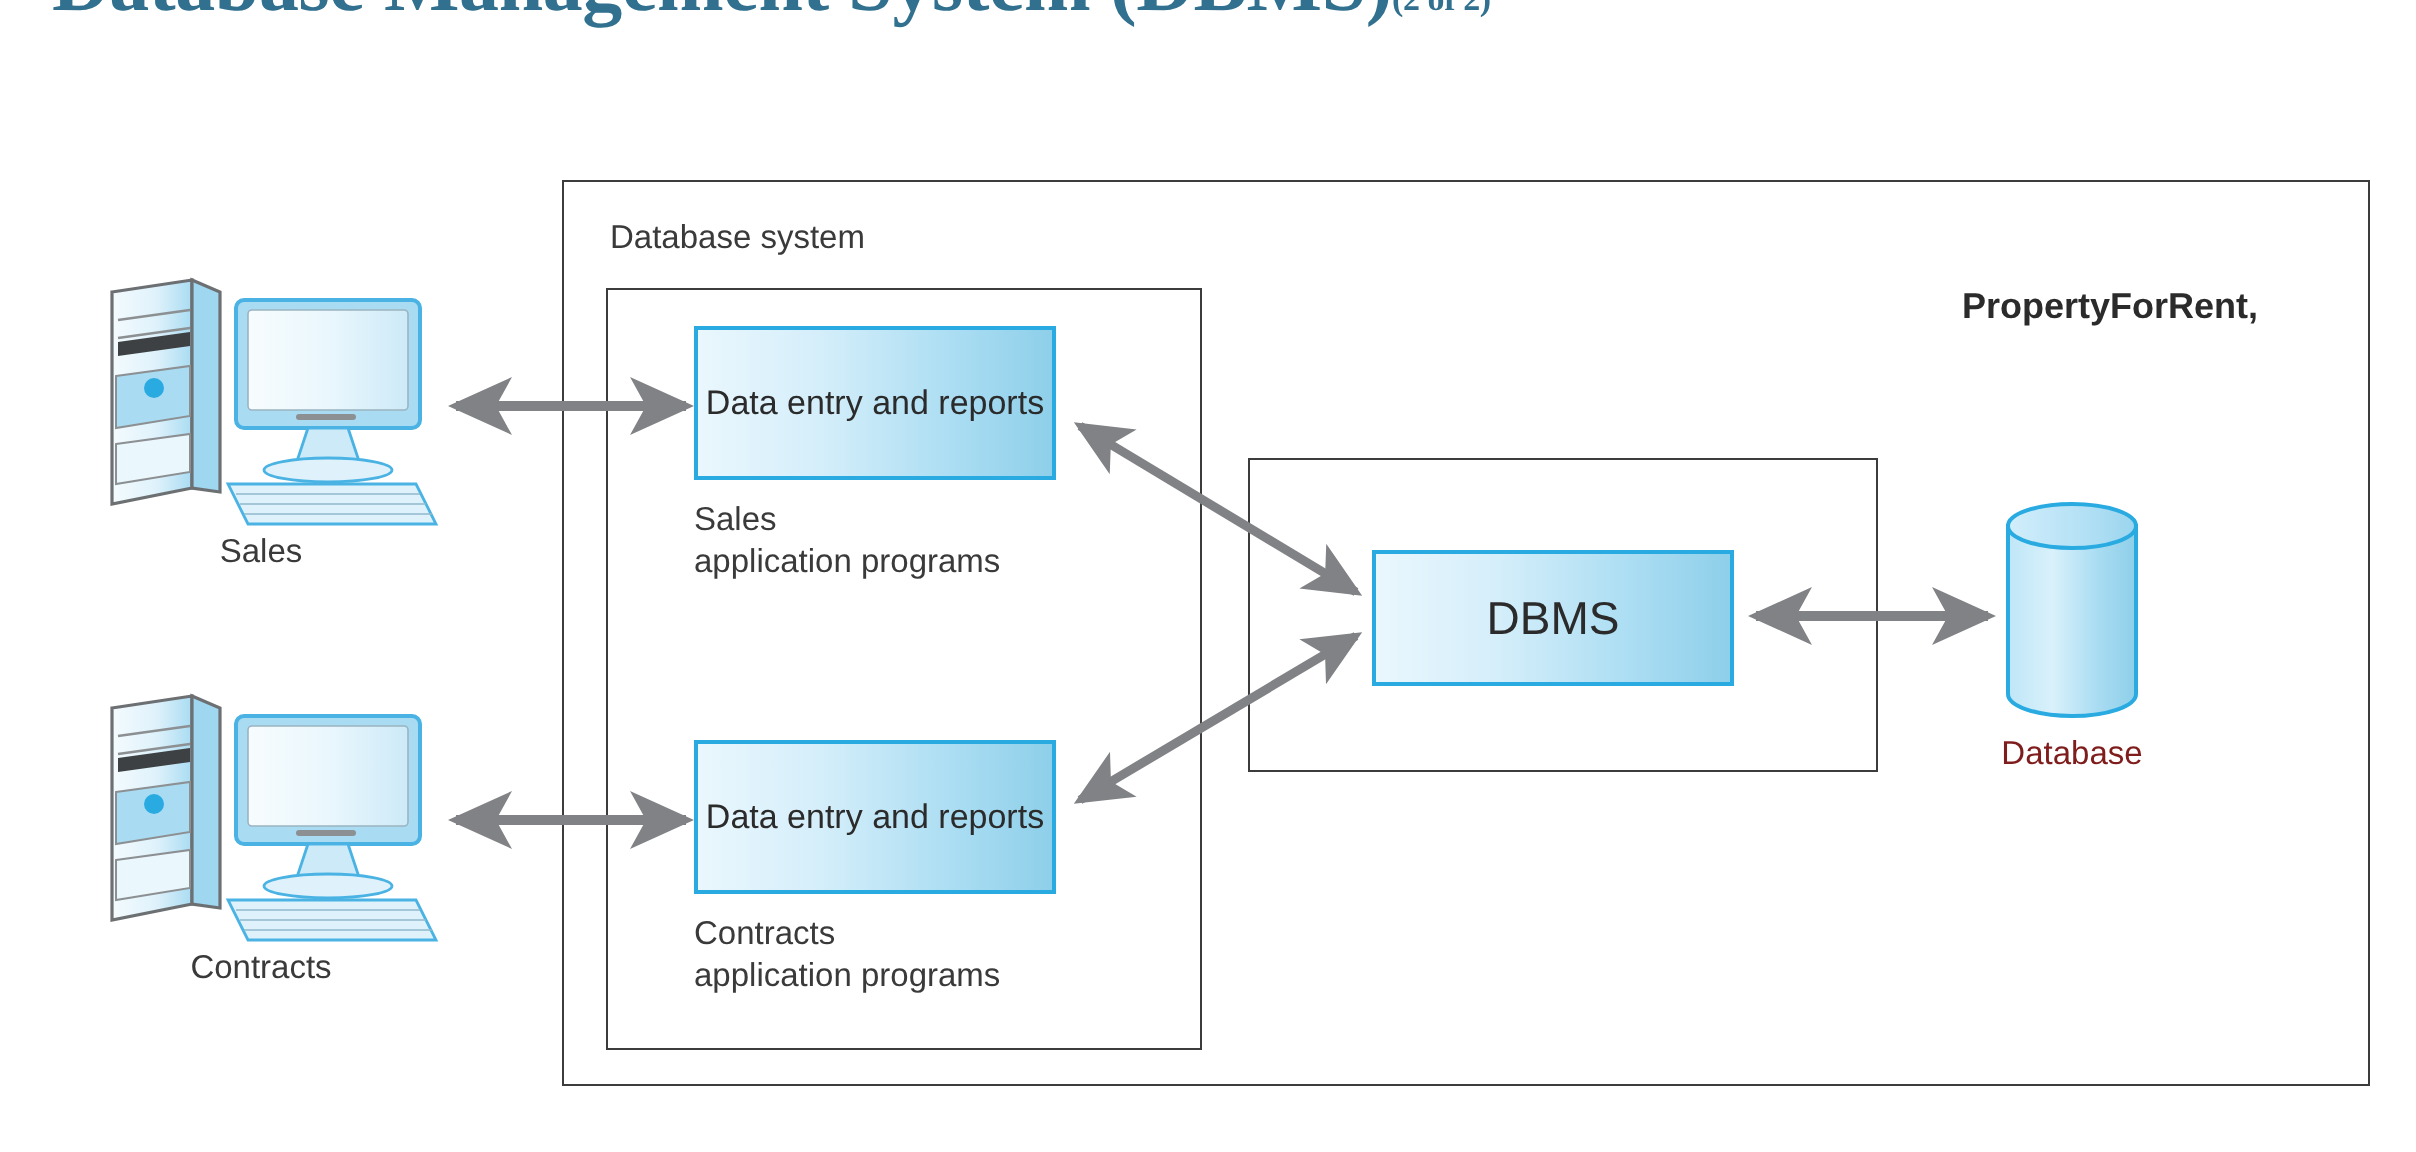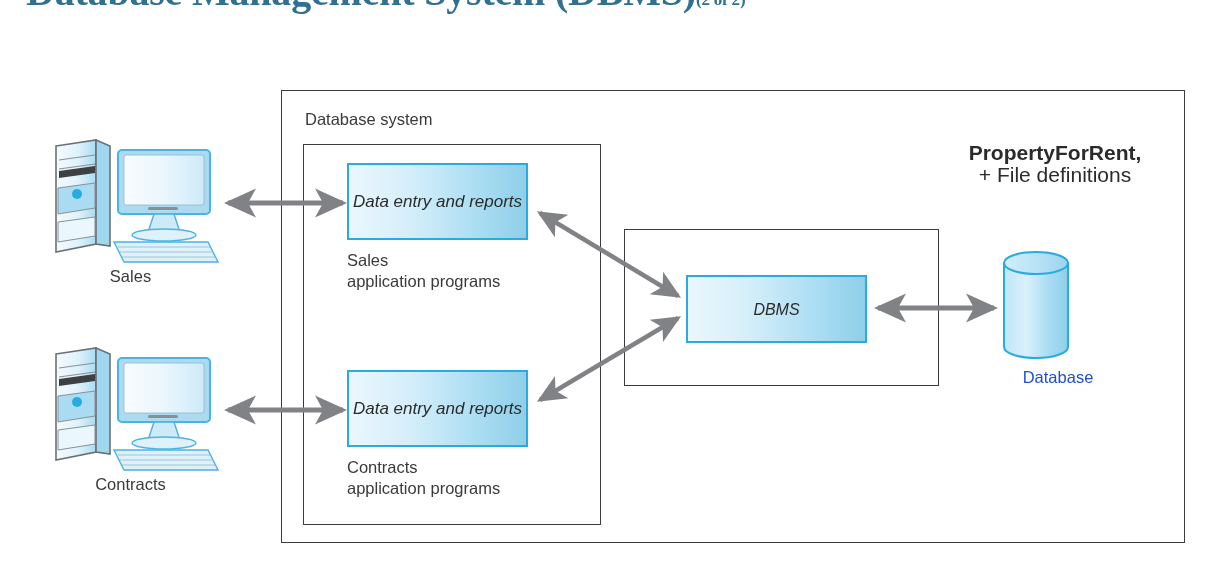--- a/index.html
+++ b/index.html
@@ -90,65 +90,64 @@
     box-sizing: border-box;
     border: 2px solid #29abe2;
     background: linear-gradient(to right, #eaf7fd 0%, #d4eefa 35%, #a8dcf2 75%, #8ecfe9 100%);
     display: flex;
     align-items: center;
     justify-content: center;
     text-align: right;
     color: #2b2b2b;
     font-size: 17px;
     line-height: 21px;
-    font-style: italic;
   }
   #sales-entry-box  { left: 347px; top: 163px; width: 181px; height: 77px; }
   #contracts-entry-box { left: 347px; top: 370px; width: 181px; height: 77px; }
-  #dbms-box { left: 686px; top: 275px; width: 181px; height: 68px; font-size: 16px; }
+  #dbms-box { left: 686px; top: 275px; width: 181px; height: 68px; font-size: 23px; }
 
   .caption {
     position: absolute;
     font-size: 16.5px;
     line-height: 21px;
     color: #3a3a3a;
     white-space: pre-line;
   }
   #sales-app-caption     { left: 347px; top: 250px; }
   #contracts-app-caption { left: 347px; top: 457px; }
 
   
   #entities-text {
     position: absolute;
     left: 930px;
     top: 142px;
     width: 250px;
     text-align: center;
-    font-size: 21px;
+    font-size: 18px;
     line-height: 22px;
     color: #2b2b2b;
   }
   #entities-text b { font-weight: bold; }
 
   
   #database-cylinder {
     position: absolute;
     left: 1002px;
     top: 250px;
     width: 68px;
     height: 110px;
   }
   #database-caption {
     position: absolute;
-    left: 982px;
+    left: 960px;
     top: 368px;
     width: 152px;
     text-align: center;
     font-size: 16.5px;
-    color: #1d4ed8;
+    color: #7f1d1d;
   }
 
   
   .computer {
     position: absolute;
     width: 185px;
     height: 135px;
   }
   #computer-sales     { left: 38px; top: 136px; }
   #computer-contracts { left: 38px; top: 344px; }
@@ -192,21 +191,20 @@
 and reports</div>
   <div id="dbms-box" class="blue-box">DBMS</div>
 
   <div id="sales-app-caption" class="caption">Sales
 application programs</div>
   <div id="contracts-app-caption" class="caption">Contracts
 application programs</div>
 
   <div id="entities-text">
     <div><b>PropertyForRent,</b></div>
-    <div>+ File definitions</div>
   </div>
 
   <div id="database-cylinder">
     <svg width="68" height="110" viewBox="0 0 68 110">
       <defs>
         <linearGradient id="cylGrad" x1="0" y1="0" x2="1" y2="0">
           <stop offset="0%" stop-color="#bfe6f7"></stop>
           <stop offset="35%" stop-color="#d9f1fb"></stop>
           <stop offset="70%" stop-color="#a9dcf2"></stop>
           <stop offset="100%" stop-color="#8ecfe9"></stop>

